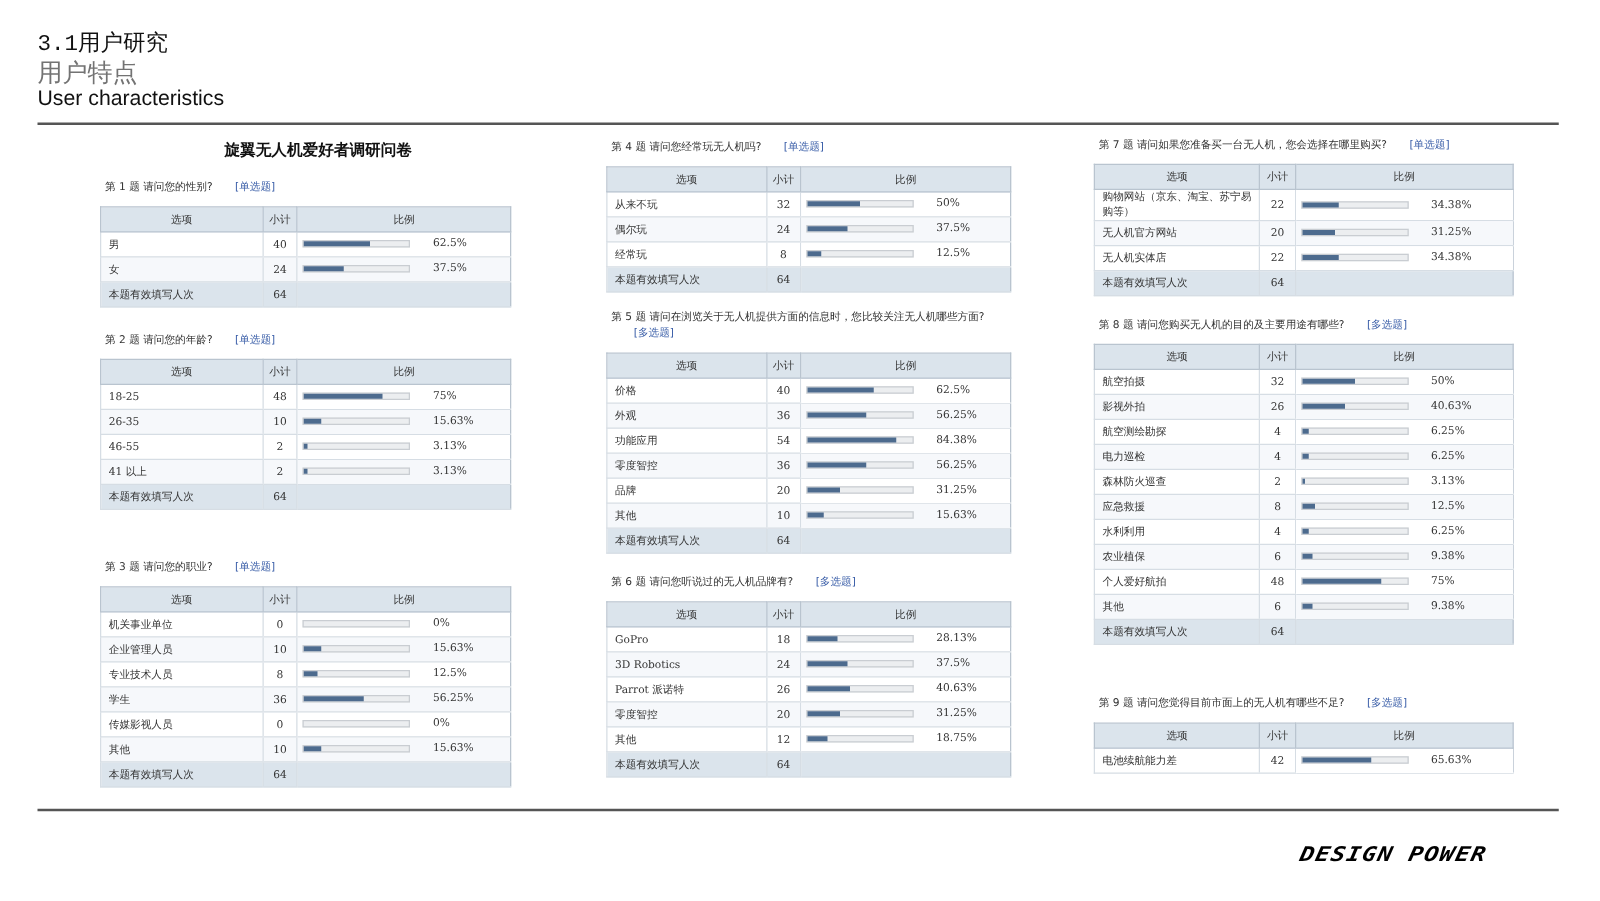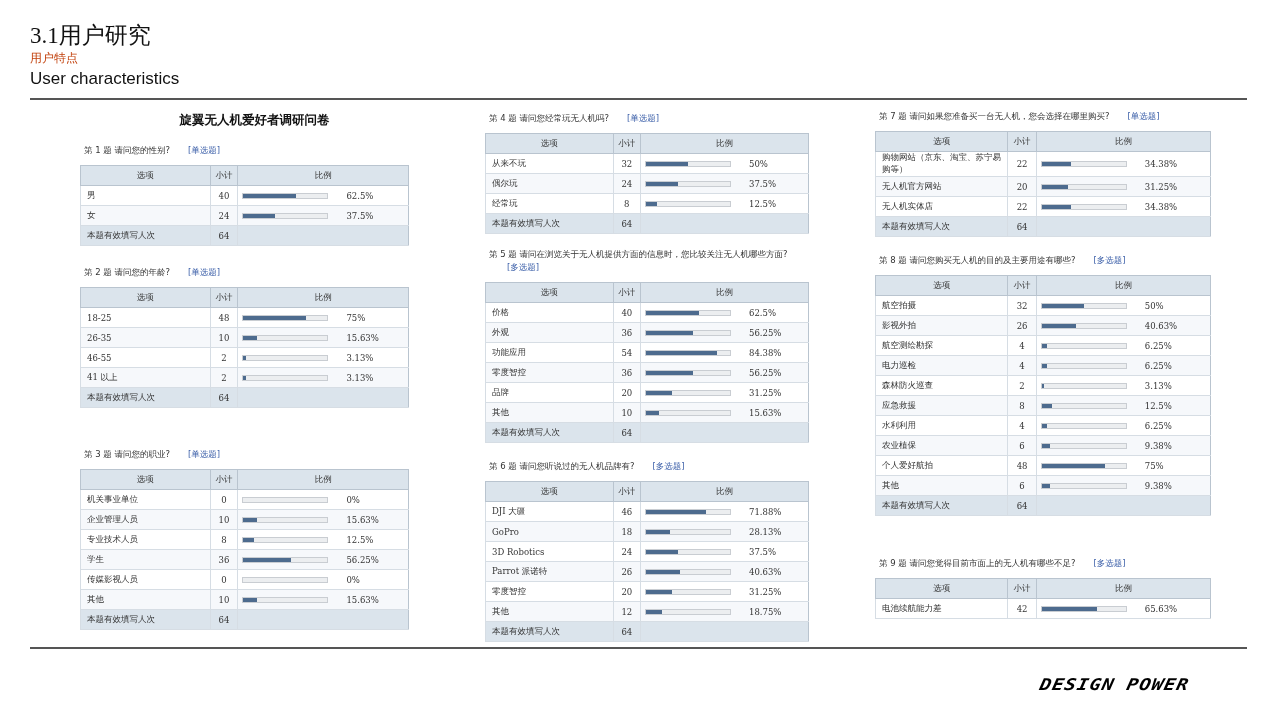--- a/index.html
+++ b/index.html
@@ -1,21 +1,21 @@
 <!DOCTYPE html>
 <html><head>
 <meta charset="utf-8">
 <style>
   * { box-sizing: border-box; margin: 0; padding: 0; }
   html, body { width: 1280px; height: 721px; background: #ffffff; overflow: hidden; }
   body { position: relative; font-family: "DejaVu Sans", sans-serif; color: #222; }
 
   .hdr { position: absolute; left: 30px; top: 24px; }
-  .hdr .t1 { font-family: Liberation Serif, serif; font-size: 23px; line-height: 24px; color: #111; }
-  .hdr .t2 { font-size: 12px; line-height: 20px; color: #c2410c; }
+  .hdr .t1 { font-family: Liberation Mono, monospace; font-size: 18px; line-height: 24px; color: #111; }
+  .hdr .t2 { font-size: 20px; line-height: 20px; color: #737373; }
   .hdr .t3 { font-family: "Liberation Sans", sans-serif; font-size: 17px; line-height: 22px; color: #111; }
   .rule { position: absolute; left: 30px; width: 1217px; height: 2px; background: #555; }
   .rule.top { top: 98px; }
   .rule.bottom { top: 647px; }
 
   .logo { position: absolute; left: 1040px; top: 673px; width: 206px; height: 22px;
           font-family: "DejaVu Sans Mono", monospace; font-weight: bold; font-style: italic;
           font-size: 19px; letter-spacing: 1px; color: #000; transform: skewX(-12deg) scaleY(0.85);
           line-height: 22px; white-space: nowrap; }
 
@@ -280,25 +280,20 @@
           <col style="width:8.5%">
           <col>
         </colgroup>
         <tbody>
           <tr>
             <th>选项</th>
             <th>小计</th>
             <th>比例</th>
           </tr>
           <tr>
-            <td class="opt">DJI 大疆</td>
-            <td class="cnt">46</td>
-            <td class="pct"><span class="bar"><span class="fill" style="width:71.88%"></span></span><span class="pcttext">71.88%</span></td>
-          </tr>
-          <tr>
             <td class="opt">GoPro</td>
             <td class="cnt">18</td>
             <td class="pct"><span class="bar"><span class="fill" style="width:28.13%"></span></span><span class="pcttext">28.13%</span></td>
           </tr>
           <tr>
             <td class="opt">3D Robotics</td>
             <td class="cnt">24</td>
             <td class="pct"><span class="bar"><span class="fill" style="width:37.5%"></span></span><span class="pcttext">37.5%</span></td>
           </tr>
           <tr>

